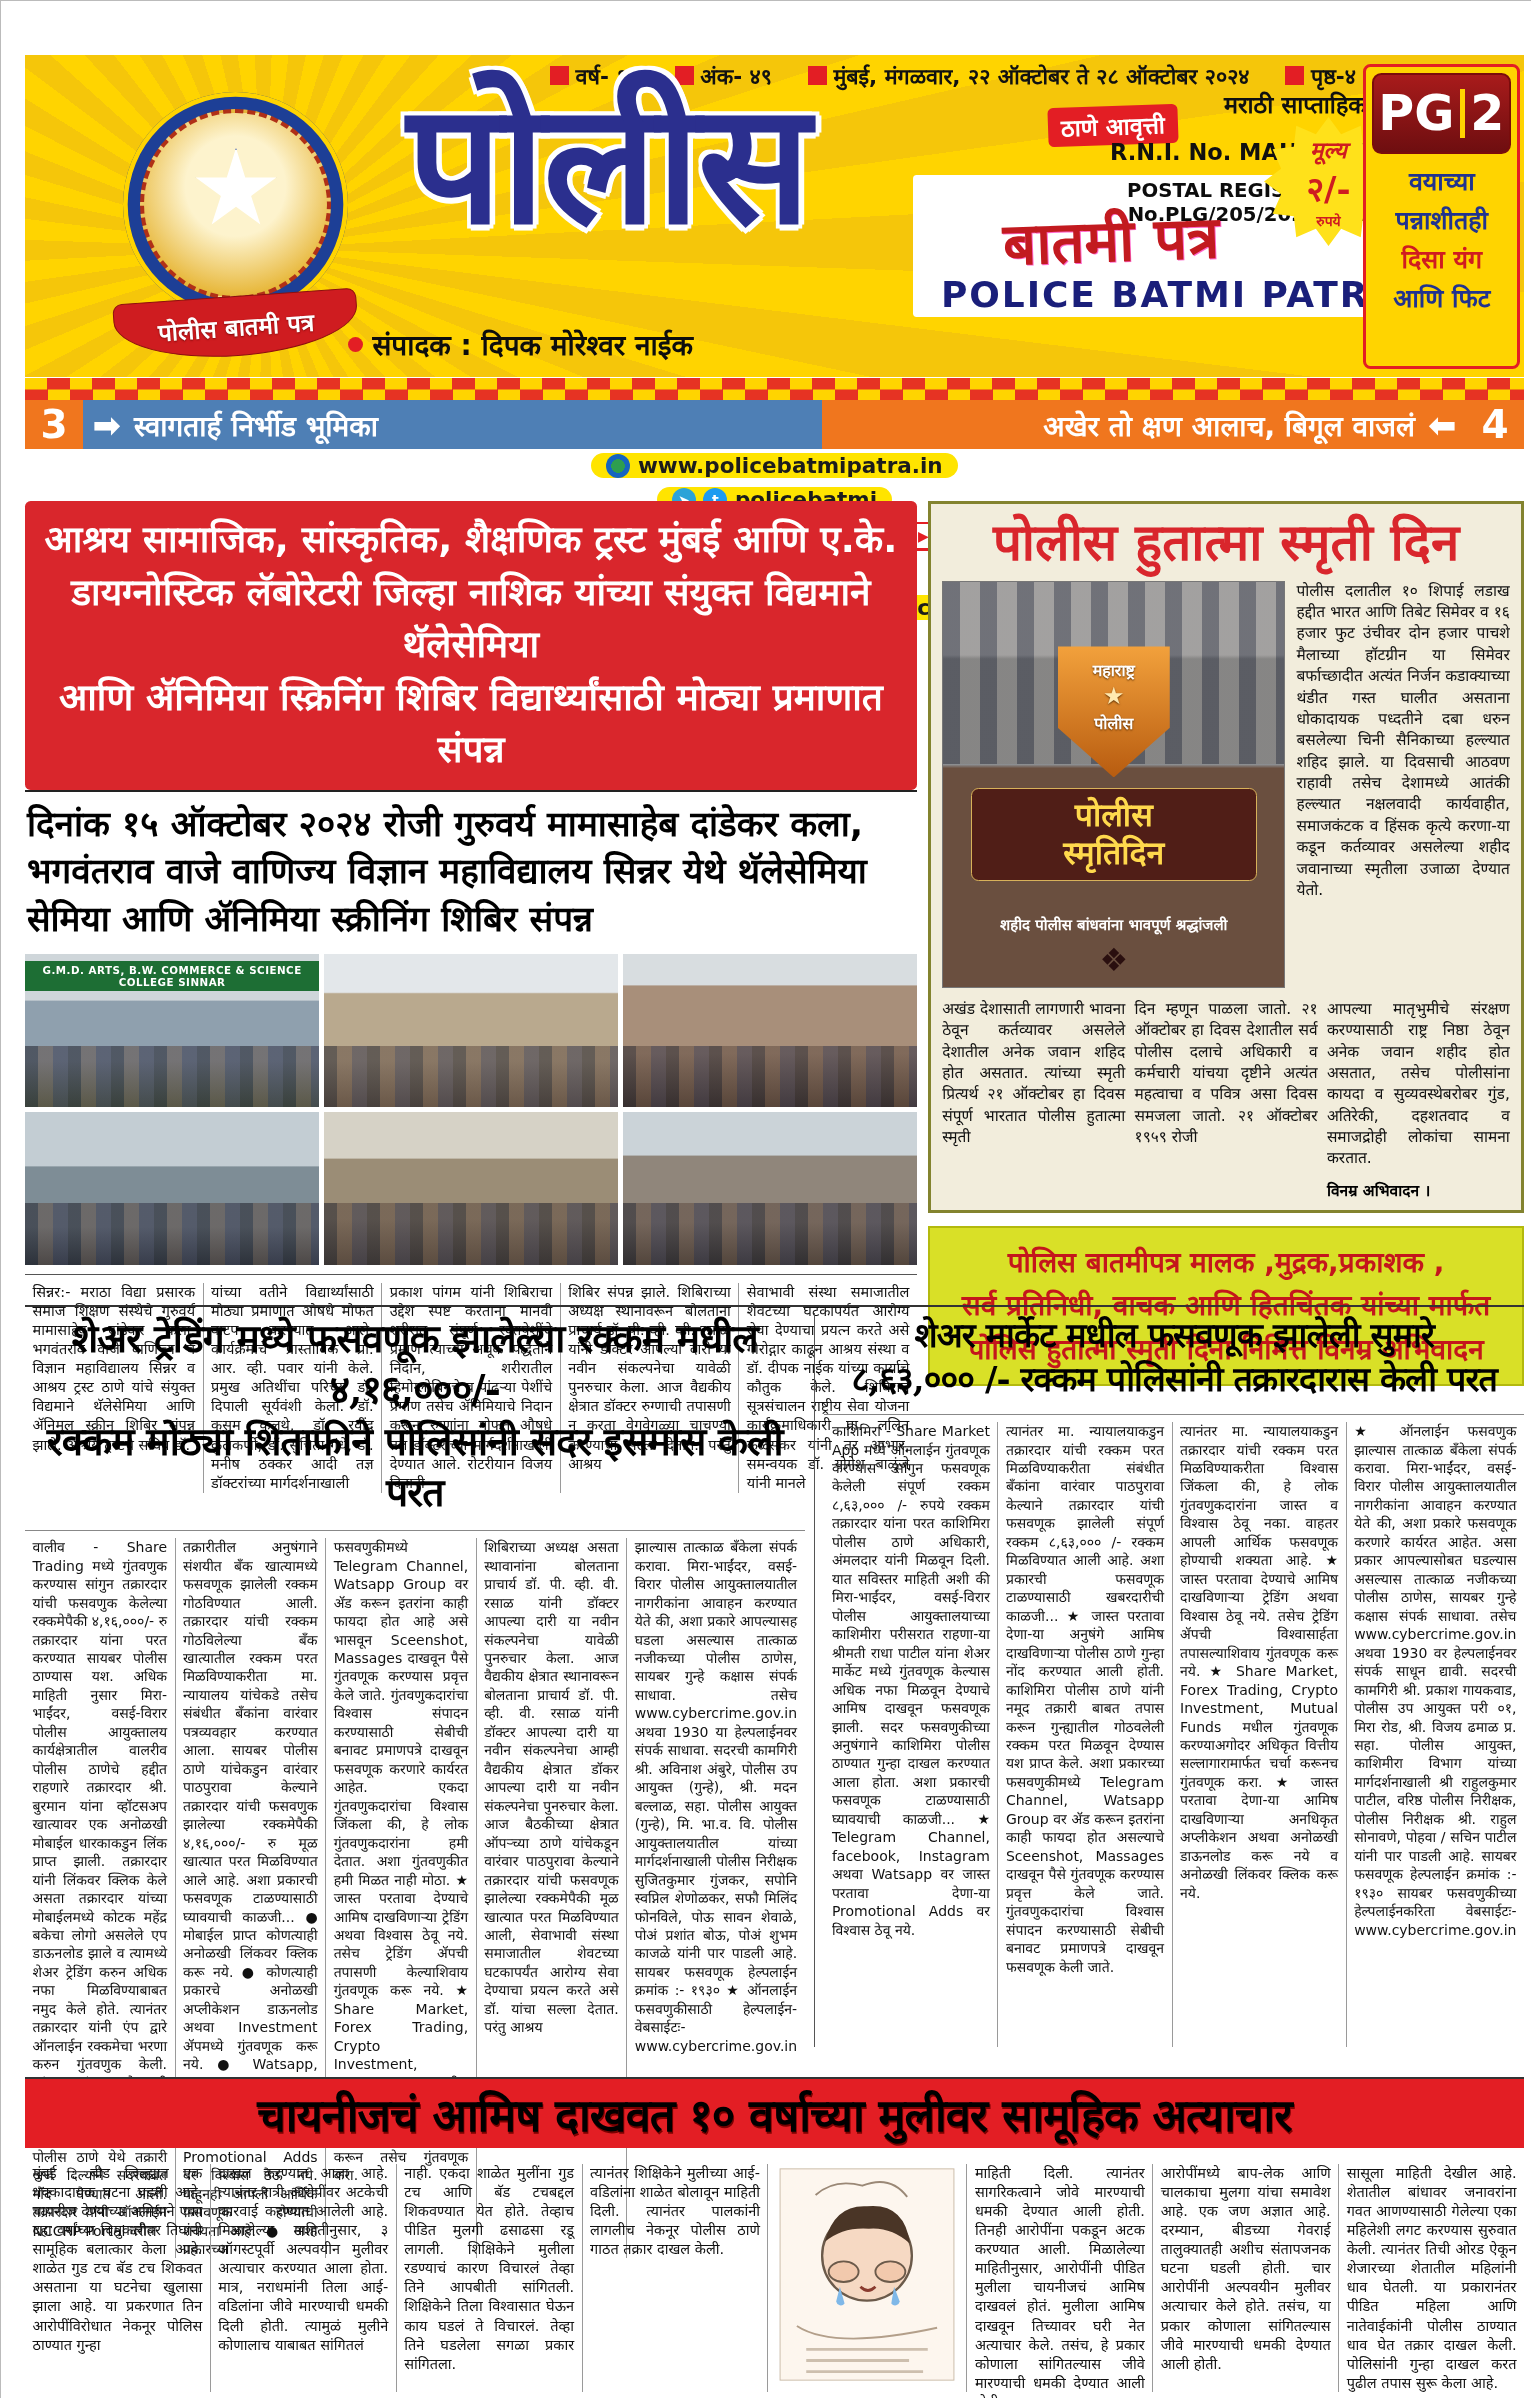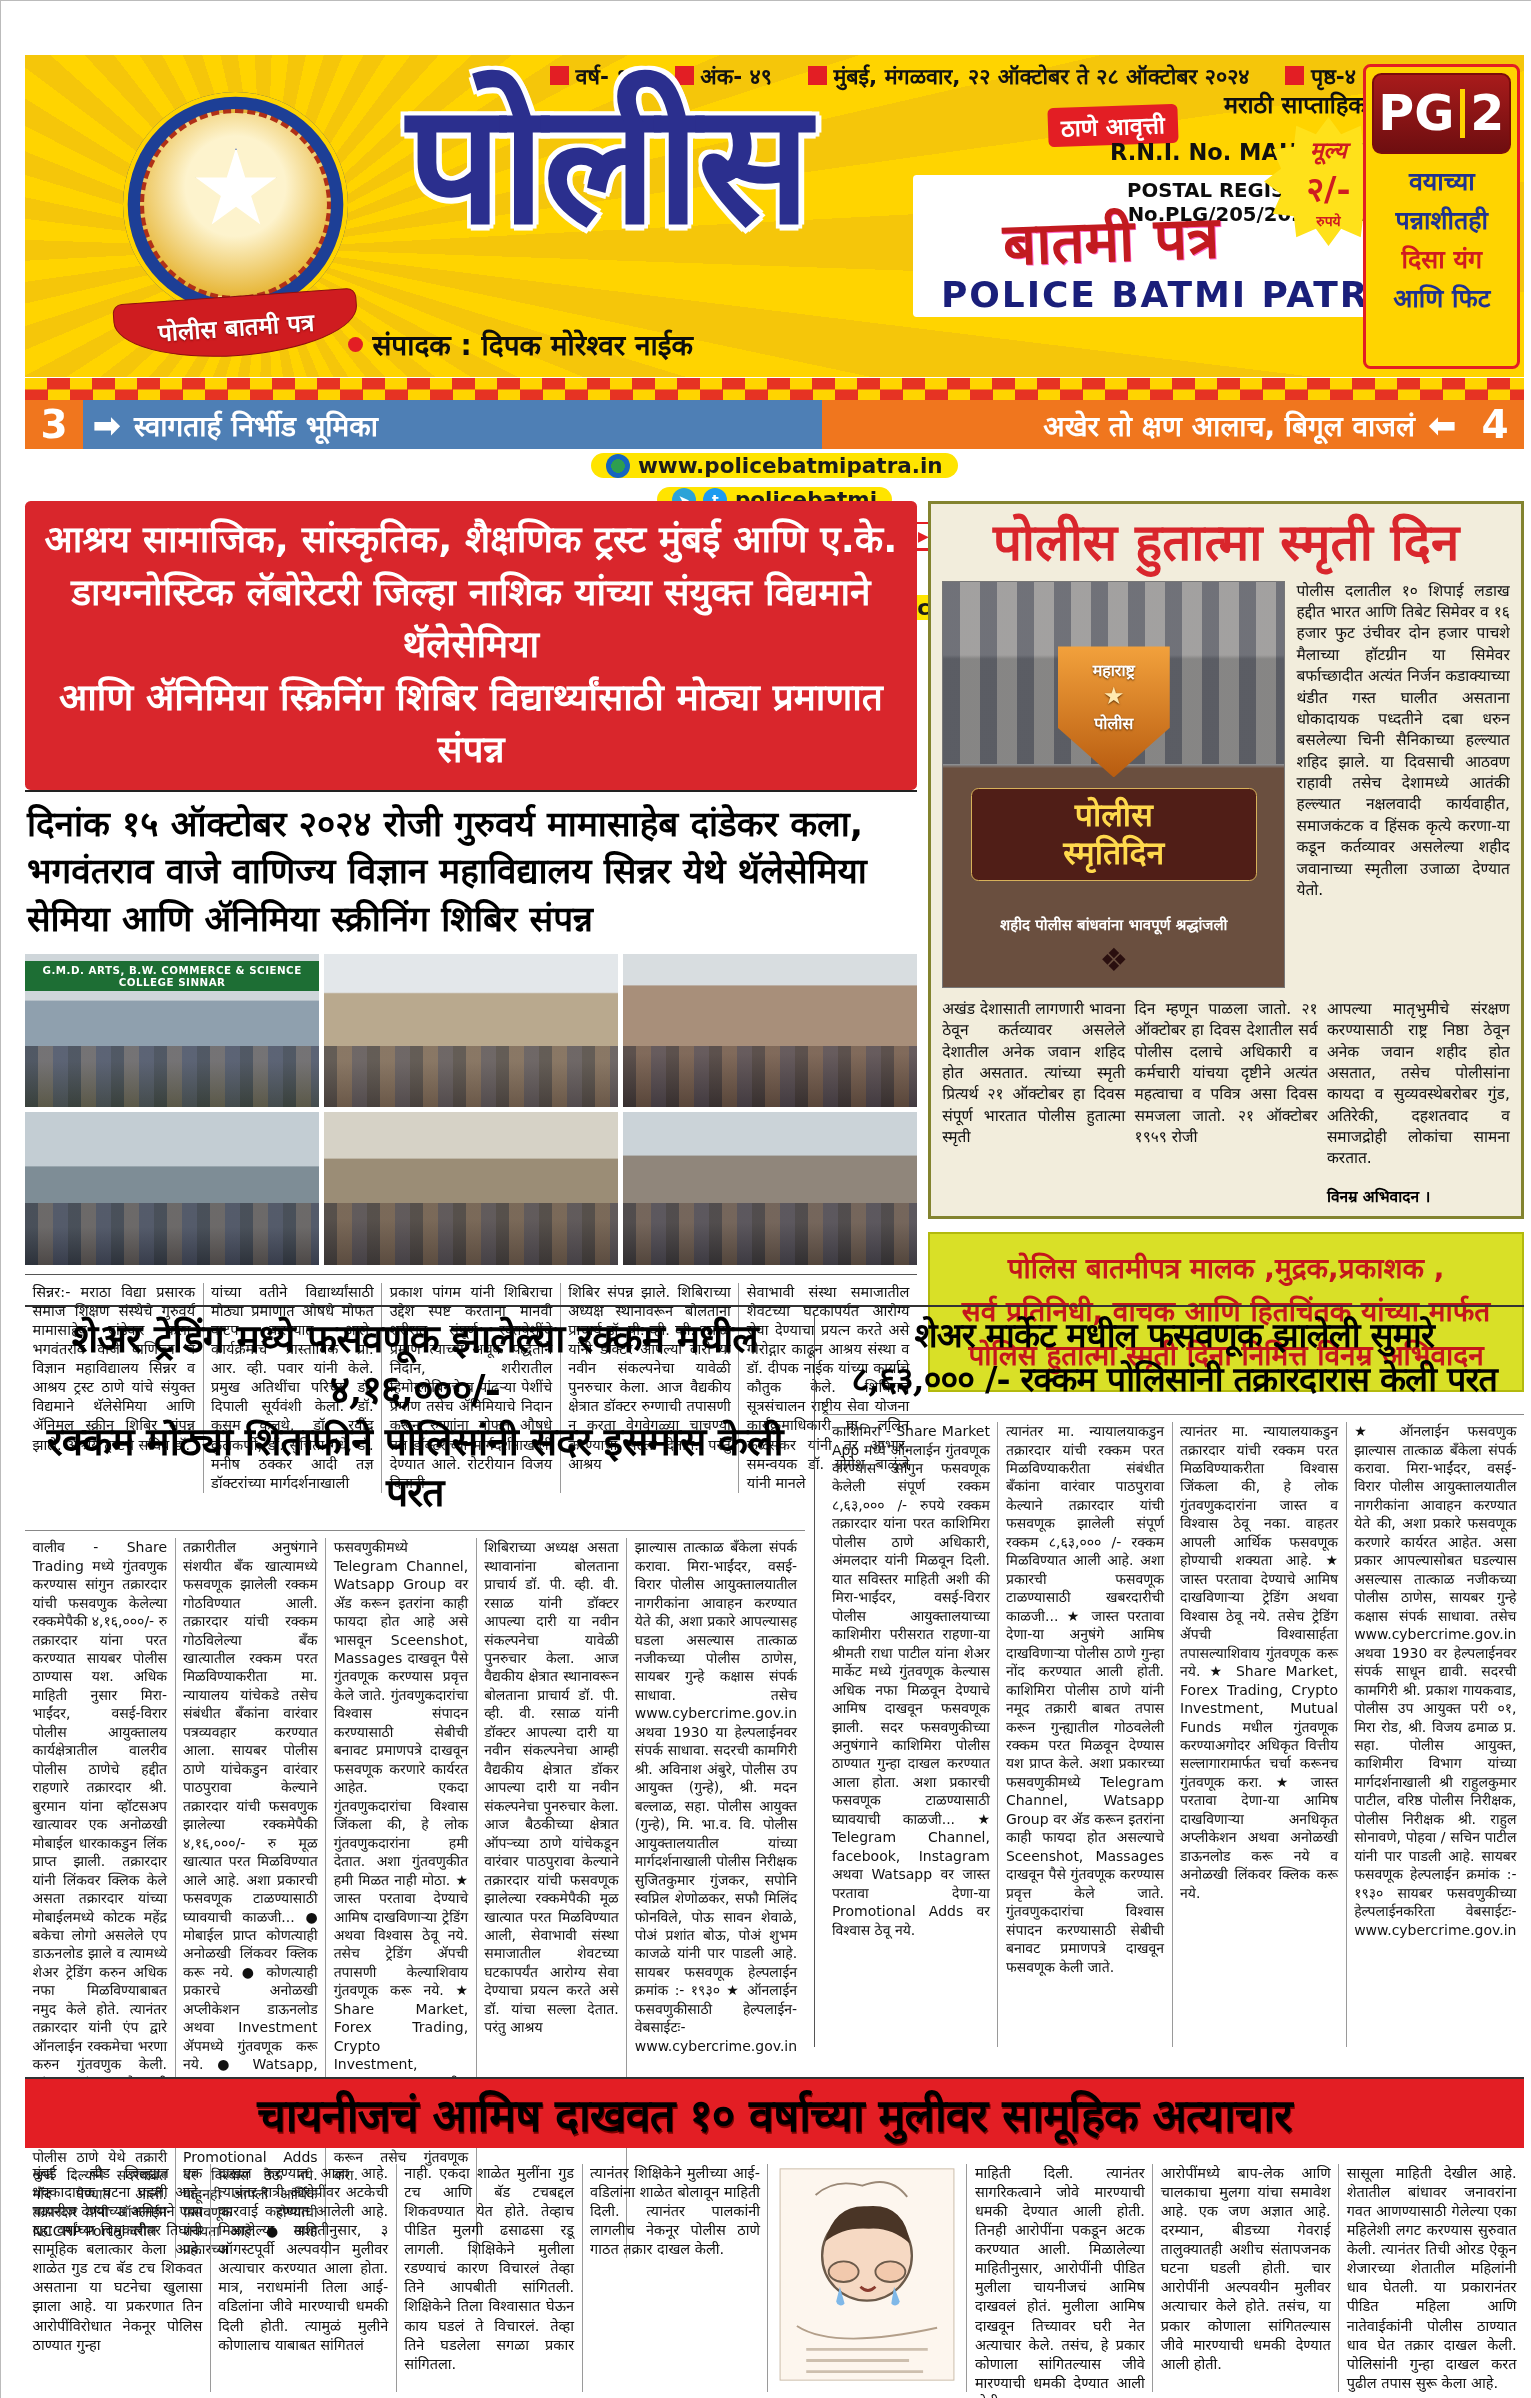--- a/index.html
+++ b/index.html
@@ -108,21 +108,21 @@
     display:flex;flex-direction:column;align-items:center;padding-top:13px;color:#fff;font-weight:bold;font-size:16px;gap:5.6px;
     text-shadow:0 0.9px 1.9px #5a2d00;}
   .sm-shield .stargl{color:#ffe9b0;font-size:24px;line-height:.8;}
   .sm-panel{position:absolute;left:8%;bottom:26%;width:84%;background:rgba(78,26,20,.92);border:1.9px solid #d8b25a;border-radius:7.5px;
     text-align:center;color:#ffd94d;font-weight:bold;font-size:32px;line-height:1.2;padding:7.5px 3.7px;}
   .sm-sub{position:absolute;left:4%;bottom:13%;width:92%;text-align:center;color:#fff;font-size:15px;font-weight:bold;}
   .sm-embl{position:absolute;left:50%;bottom:2%;transform:translateX(-50%);color:#2a0f0f;font-size:32px;}
   .sm-coltall{flex:1;font-size:15.5px;line-height:1.38;text-align:justify;color:#111;}
   .smriti-cols{display:flex;gap:9.4px;margin-top:11.2px;}
   .smriti-cols .c{flex:1;font-size:15.5px;line-height:1.38;text-align:justify;color:#111;}
-  .closing{font-weight:bold;margin-top:17px;color:#000;}
+  .closing{font-weight:bold;margin-top:11px;color:#000;}
   .greet{margin-top:13px;background:#d9e027;border:2.8px solid #b3b90e;padding:13px 7.5px;text-align:center;
     color:#c4161c;font-weight:bold;font-size:28px;line-height:1.55;}
 
   
   .share{position:absolute;left:24px;top:1304px;width:1499px;height:742px;display:flex;border-top:2.8px solid #333;padding-top:5.6px;}
   .share-left{width:789px;padding-right:9.4px;display:flex;flex-direction:column;}
   .share-right{flex:1;border-left:1.9px solid #555;padding-left:9.4px;display:flex;flex-direction:column;}
   .share-h{color:#000;font-weight:bold;text-align:center;font-size:39px;line-height:1.32;
     font-family:"DejaVu Serif",serif;letter-spacing:-0.9px;}
   .share-h.right{font-size:34px;text-align:center;}

